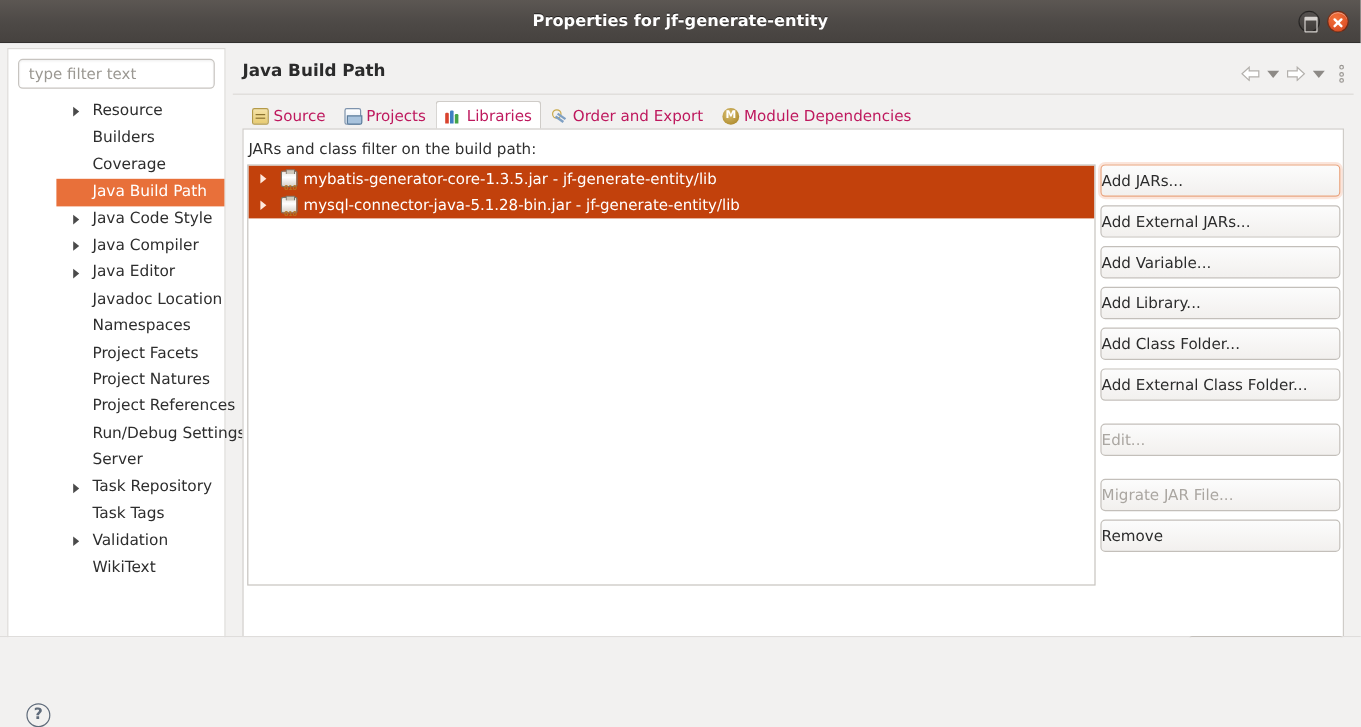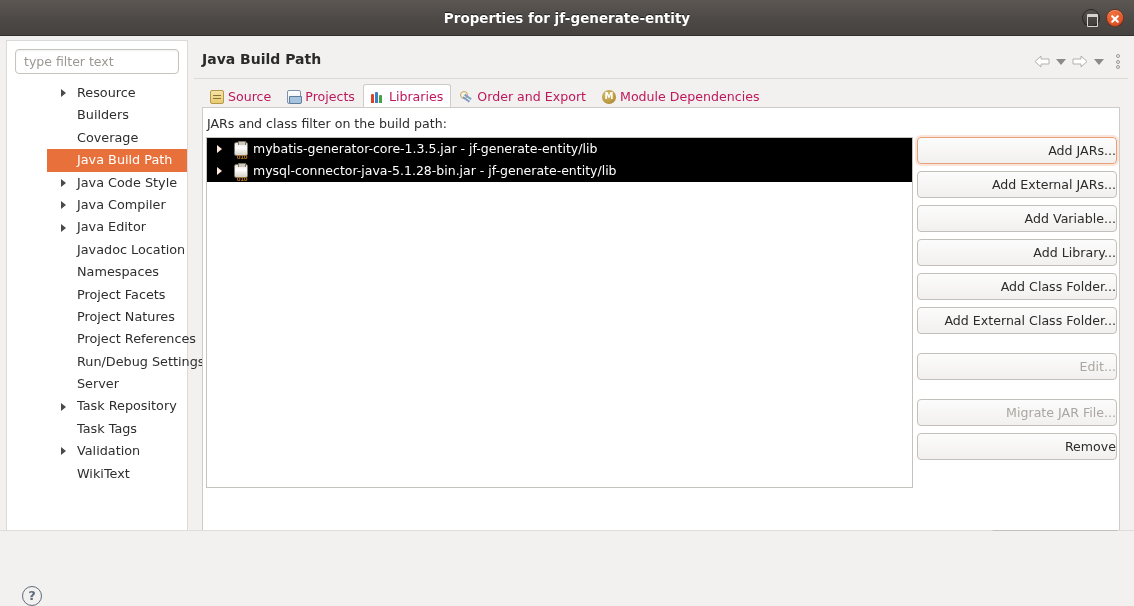--- a/index.html
+++ b/index.html
@@ -226,21 +226,21 @@
   }
   .list-row {
     position: relative;
     height: 22px; line-height: 22px;
     padding-left: 27px;
     font-size: 12.5px; color: #1f1f1f;
     white-space: nowrap;
     cursor: default;
     display: flex; align-items: center;
   }
-  .list-row.selected { background: #000000; color: #ffffff; }
+  .list-row.selected { background: #c2410c; color: #ffffff; }
   .list-row .arrow {
     position: absolute; left: 10px; top: 50%; margin-top: -4px;
     width: 0; height: 0;
     border-left: 5px solid #3c3c3c;
     border-top: 4.2px solid transparent;
     border-bottom: 4.2px solid transparent;
   }
   .list-row.selected .arrow { border-left-color: #ffe9dd; }
   .row-icon { width: 14px; height: 14px; position: relative; flex: 0 0 14px; margin-right: 5px; }
   .ic-jar {
@@ -269,21 +269,21 @@
   .side-buttons {
     position: absolute; left: 714px; top: 29px; width: 200px;
   }
   .btn {
     display: block; width: 100%; height: 27px;
     margin-bottom: 7px;
     background: linear-gradient(to bottom, #fcfcfc 0%, #f2f0ee 100%);
     border: 1px solid #c3bfba;
     border-radius: 4px;
     font-family: inherit; font-size: 12.6px; color: #2c2c2c;
-    text-align: right;
+    text-align: left;
     cursor: default;
   }
   .btn.focused {
     border-color: #e8a079;
     box-shadow: 0 0 0 2px rgba(232,112,58,0.18);
   }
   .btn.disabled { color: #aaa6a1; }
   .btn.gap-top { margin-top: 19px; }
 
   

